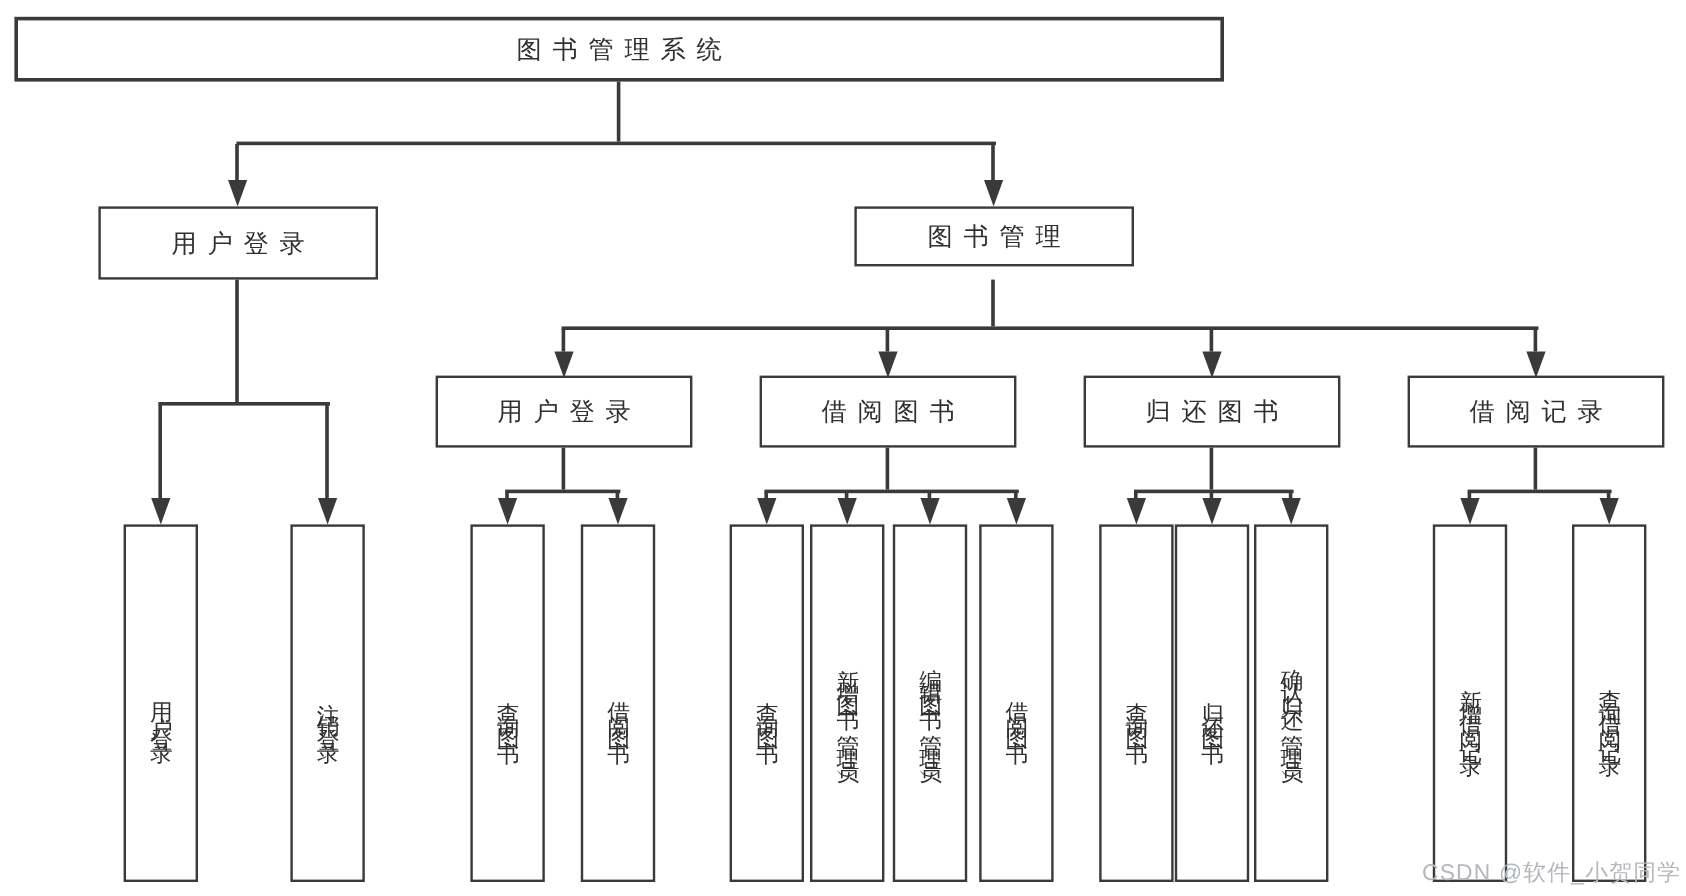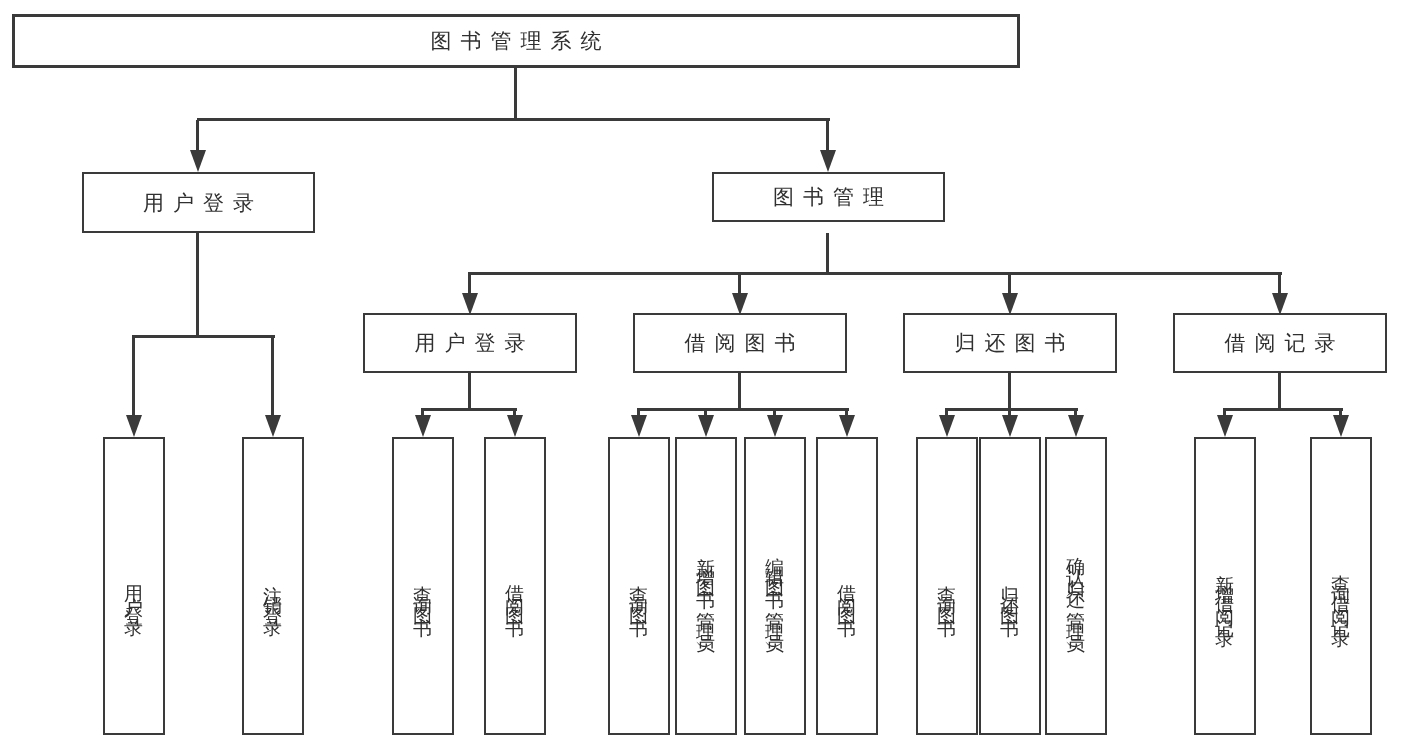--- a/index.html
+++ b/index.html
@@ -183,14 +183,15 @@
   <div class="vline" style="left:1074px;top:410px;height:9px"></div>
   <div class="arrow" style="left:1068px;top:415px"></div>
 
   <div class="vline" style="left:1278px;top:373px;height:35px"></div>
   <div class="hline" style="left:1223px;top:408px;width:120px"></div>
   <div class="vline" style="left:1223px;top:410px;height:9px"></div>
   <div class="arrow" style="left:1217px;top:415px"></div>
   <div class="vline" style="left:1339px;top:410px;height:9px"></div>
   <div class="arrow" style="left:1333px;top:415px"></div>
 
+  <div class="watermark">CSDN @软件_小贺同学</div>
 
 </div>
 
 </body></html>

